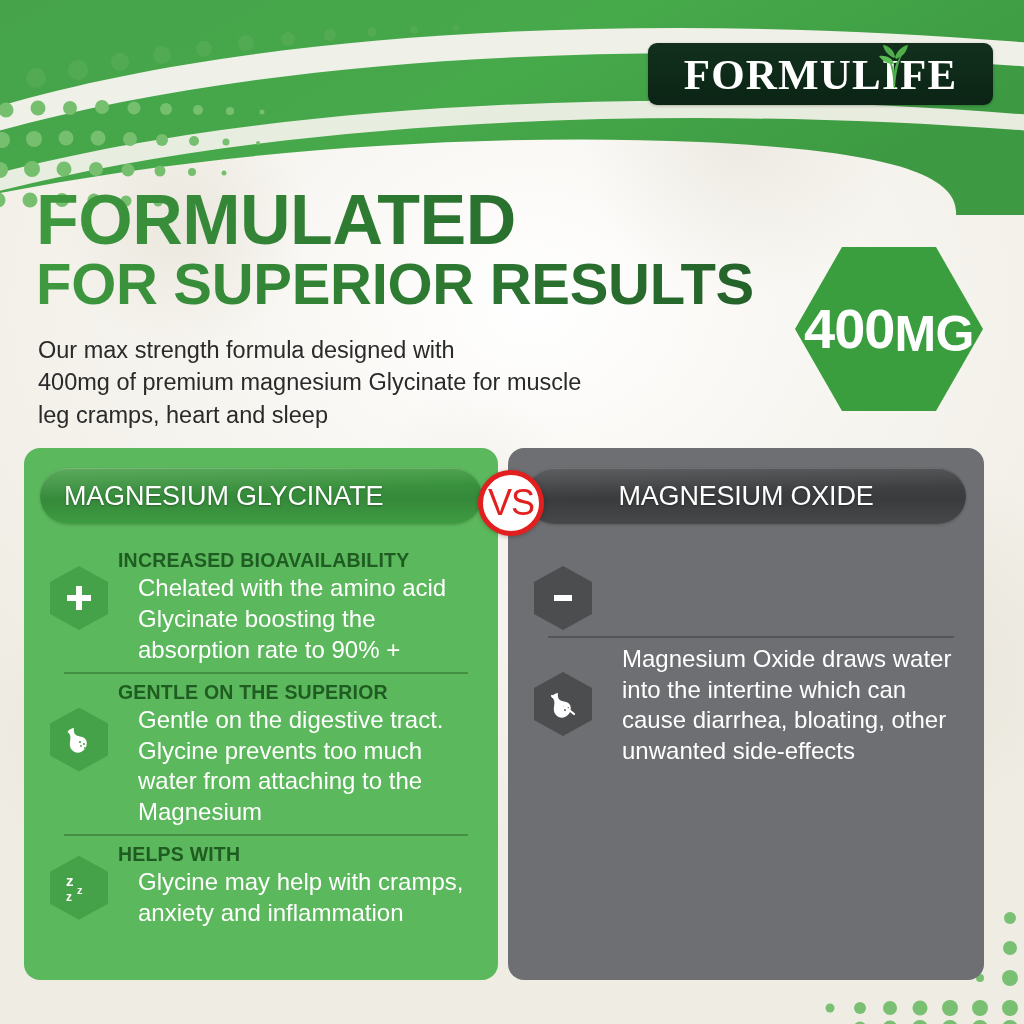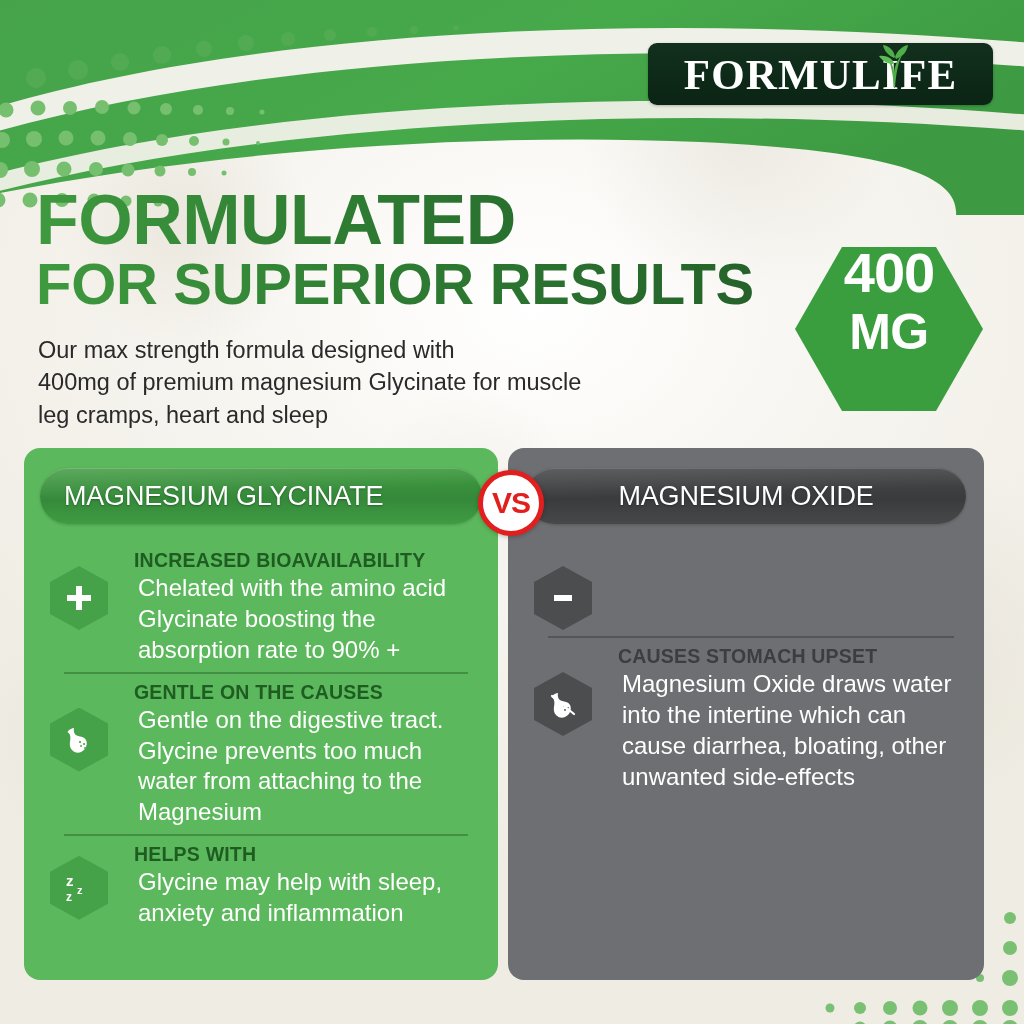--- a/index.html
+++ b/index.html
@@ -105,22 +105,22 @@
     position:absolute; left:795px; top:247px;
     width:188px; height:164px;
   }
   .mg-badge .hexshape{
     position:absolute; inset:0;
     background:#3a9e3f;
     clip-path:polygon(25% 0%,75% 0%,100% 50%,75% 100%,25% 100%,0% 50%);
   }
   .mg-badge .mg-label{
     position:absolute; inset:0;
-    display:flex; flex-direction:column;
-    align-items:center; 
+    display:flex; flex-direction:row;
+    align-items:center; justify-content:center;
     color:#ffffff; font-weight:700; line-height:.92;
   }
   .mg-num{ font-size:56px; letter-spacing:-1px; }
   .mg-unit{ font-size:50px; letter-spacing:-0.5px; margin-top:10px; }
 
   
   .cards{
     position:absolute; left:24px; top:448px;
     width:976px; height:532px;
   }
@@ -168,21 +168,21 @@
   .vs{
     position:absolute; left:478px; top:470px;
     width:66px; height:66px; border-radius:50%;
     background:#ffffff;
     border:5px solid #e21f1f;
     display:flex; align-items:center; justify-content:center;
     z-index:30;
     box-shadow:0 1px 4px rgba(0,0,0,.25);
   }
   .vs span{
-    color:#e21f1f; font-weight:700; font-size:30px;
+    color:#e21f1f; font-weight:400; font-size:36px;
     letter-spacing:-1px; line-height:1;
   }
 
   
   .features{
     position:absolute; left:0; right:0; top:92px; bottom:0;
     padding:0 16px;
   }
   .feature{
     display:flex; align-items:flex-start;
@@ -207,21 +207,21 @@
     position:absolute; inset:0;
     clip-path:polygon(50% 0%,100% 25%,100% 75%,50% 100%,0% 75%,0% 25%);
   }
   .card.left  .ficon .hexbg{ background:#45a249; }
   .card.right .ficon .hexbg{ background:#4c4d4f; }
   .ficon svg{ position:relative; z-index:2; }
 
   .ftext{ flex:1 1 auto; padding-right:4px; min-width:0; }
   .ftitle{
     font-size:19.5px; font-weight:700; letter-spacing:.2px;
-    line-height:1.25; margin-bottom:1px;margin-left:16px;
+    line-height:1.25; margin-bottom:1px;
   }
   .card.left  .ftitle{ color:#1f5c22; }
   .card.right .ftitle{ color:#3c3d3f; }
   .fbody{
     font-size:24px; line-height:1.28; color:#ffffff; font-weight:400;margin-left:20px;
   }
 
   
   .f1 .ficon{ margin-top:18px; }
   .f2 .ficon{ margin-top:28px; }
@@ -403,37 +403,37 @@
               <path d="M11 4 c0 0 -1 5 2 7 c3 2 8 1 10 5 c2 4 0 10 -5 12
                        c-5 2 -10 -1 -11 -6 c-0.6 -3 0.4 -5 0.4 -8 c0 -3 -1 -5 -3 -6
                        c2 -3 5 -4 6.6 -4 z" fill="#ffffff"></path>
               <circle cx="17" cy="18" r="1.1" fill="#45a249"></circle>
               <circle cx="21" cy="20" r="1" fill="#45a249"></circle>
               <circle cx="18" cy="22" r="0.9" fill="#45a249"></circle>
               <circle cx="22" cy="24" r="0.9" fill="#45a249"></circle>
             </svg>
           </div>
           <div class="ftext">
-            <div class="ftitle">GENTLE ON THE CAUSES</div>
+            <div class="ftitle">GENTLE ON THE SUPERIOR</div>
             <div class="fbody">Gentle on the digestive tract. Glycine prevents too much water from attaching to the Magnesium</div>
           </div>
         </div>
 
         <div class="feature f3">
           <div class="ficon">
             <div class="hexbg"></div>
             <svg width="34" height="34" viewBox="0 0 34 34" xmlns="http://www.w3.org/2000/svg" aria-hidden="true">
               <text x="4" y="15" font-family="Liberation Sans, sans-serif" font-size="15" font-weight="700" fill="#ffffff">z</text>
               <text x="15" y="23" font-family="Liberation Sans, sans-serif" font-size="11" font-weight="700" fill="#ffffff">z</text>
               <text x="4" y="30" font-family="Liberation Sans, sans-serif" font-size="12" font-weight="700" fill="#ffffff">z</text>
             </svg>
           </div>
           <div class="ftext">
             <div class="ftitle">HELPS WITH</div>
-            <div class="fbody">Glycine may help with sleep, anxiety and inflammation</div>
+            <div class="fbody">Glycine may help with cramps, anxiety and inflammation</div>
           </div>
         </div>
 
       </div>
     </div>
 
     <div class="card right">
       <div class="pill right">
         <span>MAGNESIUM OXIDE</span>
       </div>
@@ -456,21 +456,20 @@
               <path d="M11 5 c0 0 -1 5 2 7 c3 2 8 1 10 5 c2 4 0 10 -5 12
                        c-5 2 -10 -1 -11 -6 c-0.6 -3 0.4 -5 0.4 -8 c0 -3 -1 -5 -3 -6
                        c2 -3 5 -4 6.6 -4 z" fill="#ffffff"></path>
               <circle cx="17" cy="18" r="1.1" fill="#4c4d4f"></circle>
               <circle cx="21" cy="20" r="1" fill="#4c4d4f"></circle>
               <circle cx="18" cy="22" r="0.9" fill="#4c4d4f"></circle>
               <path d="M5 8 L27 26" stroke="#ffffff" stroke-width="2.2" stroke-linecap="round"></path>
             </svg>
           </div>
           <div class="ftext">
-            <div class="ftitle">CAUSES STOMACH UPSET</div>
             <div class="fbody">Magnesium Oxide draws water into the intertine which can cause diarrhea, bloating, other unwanted side-effects</div>
           </div>
         </div>
 
 
       </div>
     </div>
   </div>
 
   <div class="vs">

